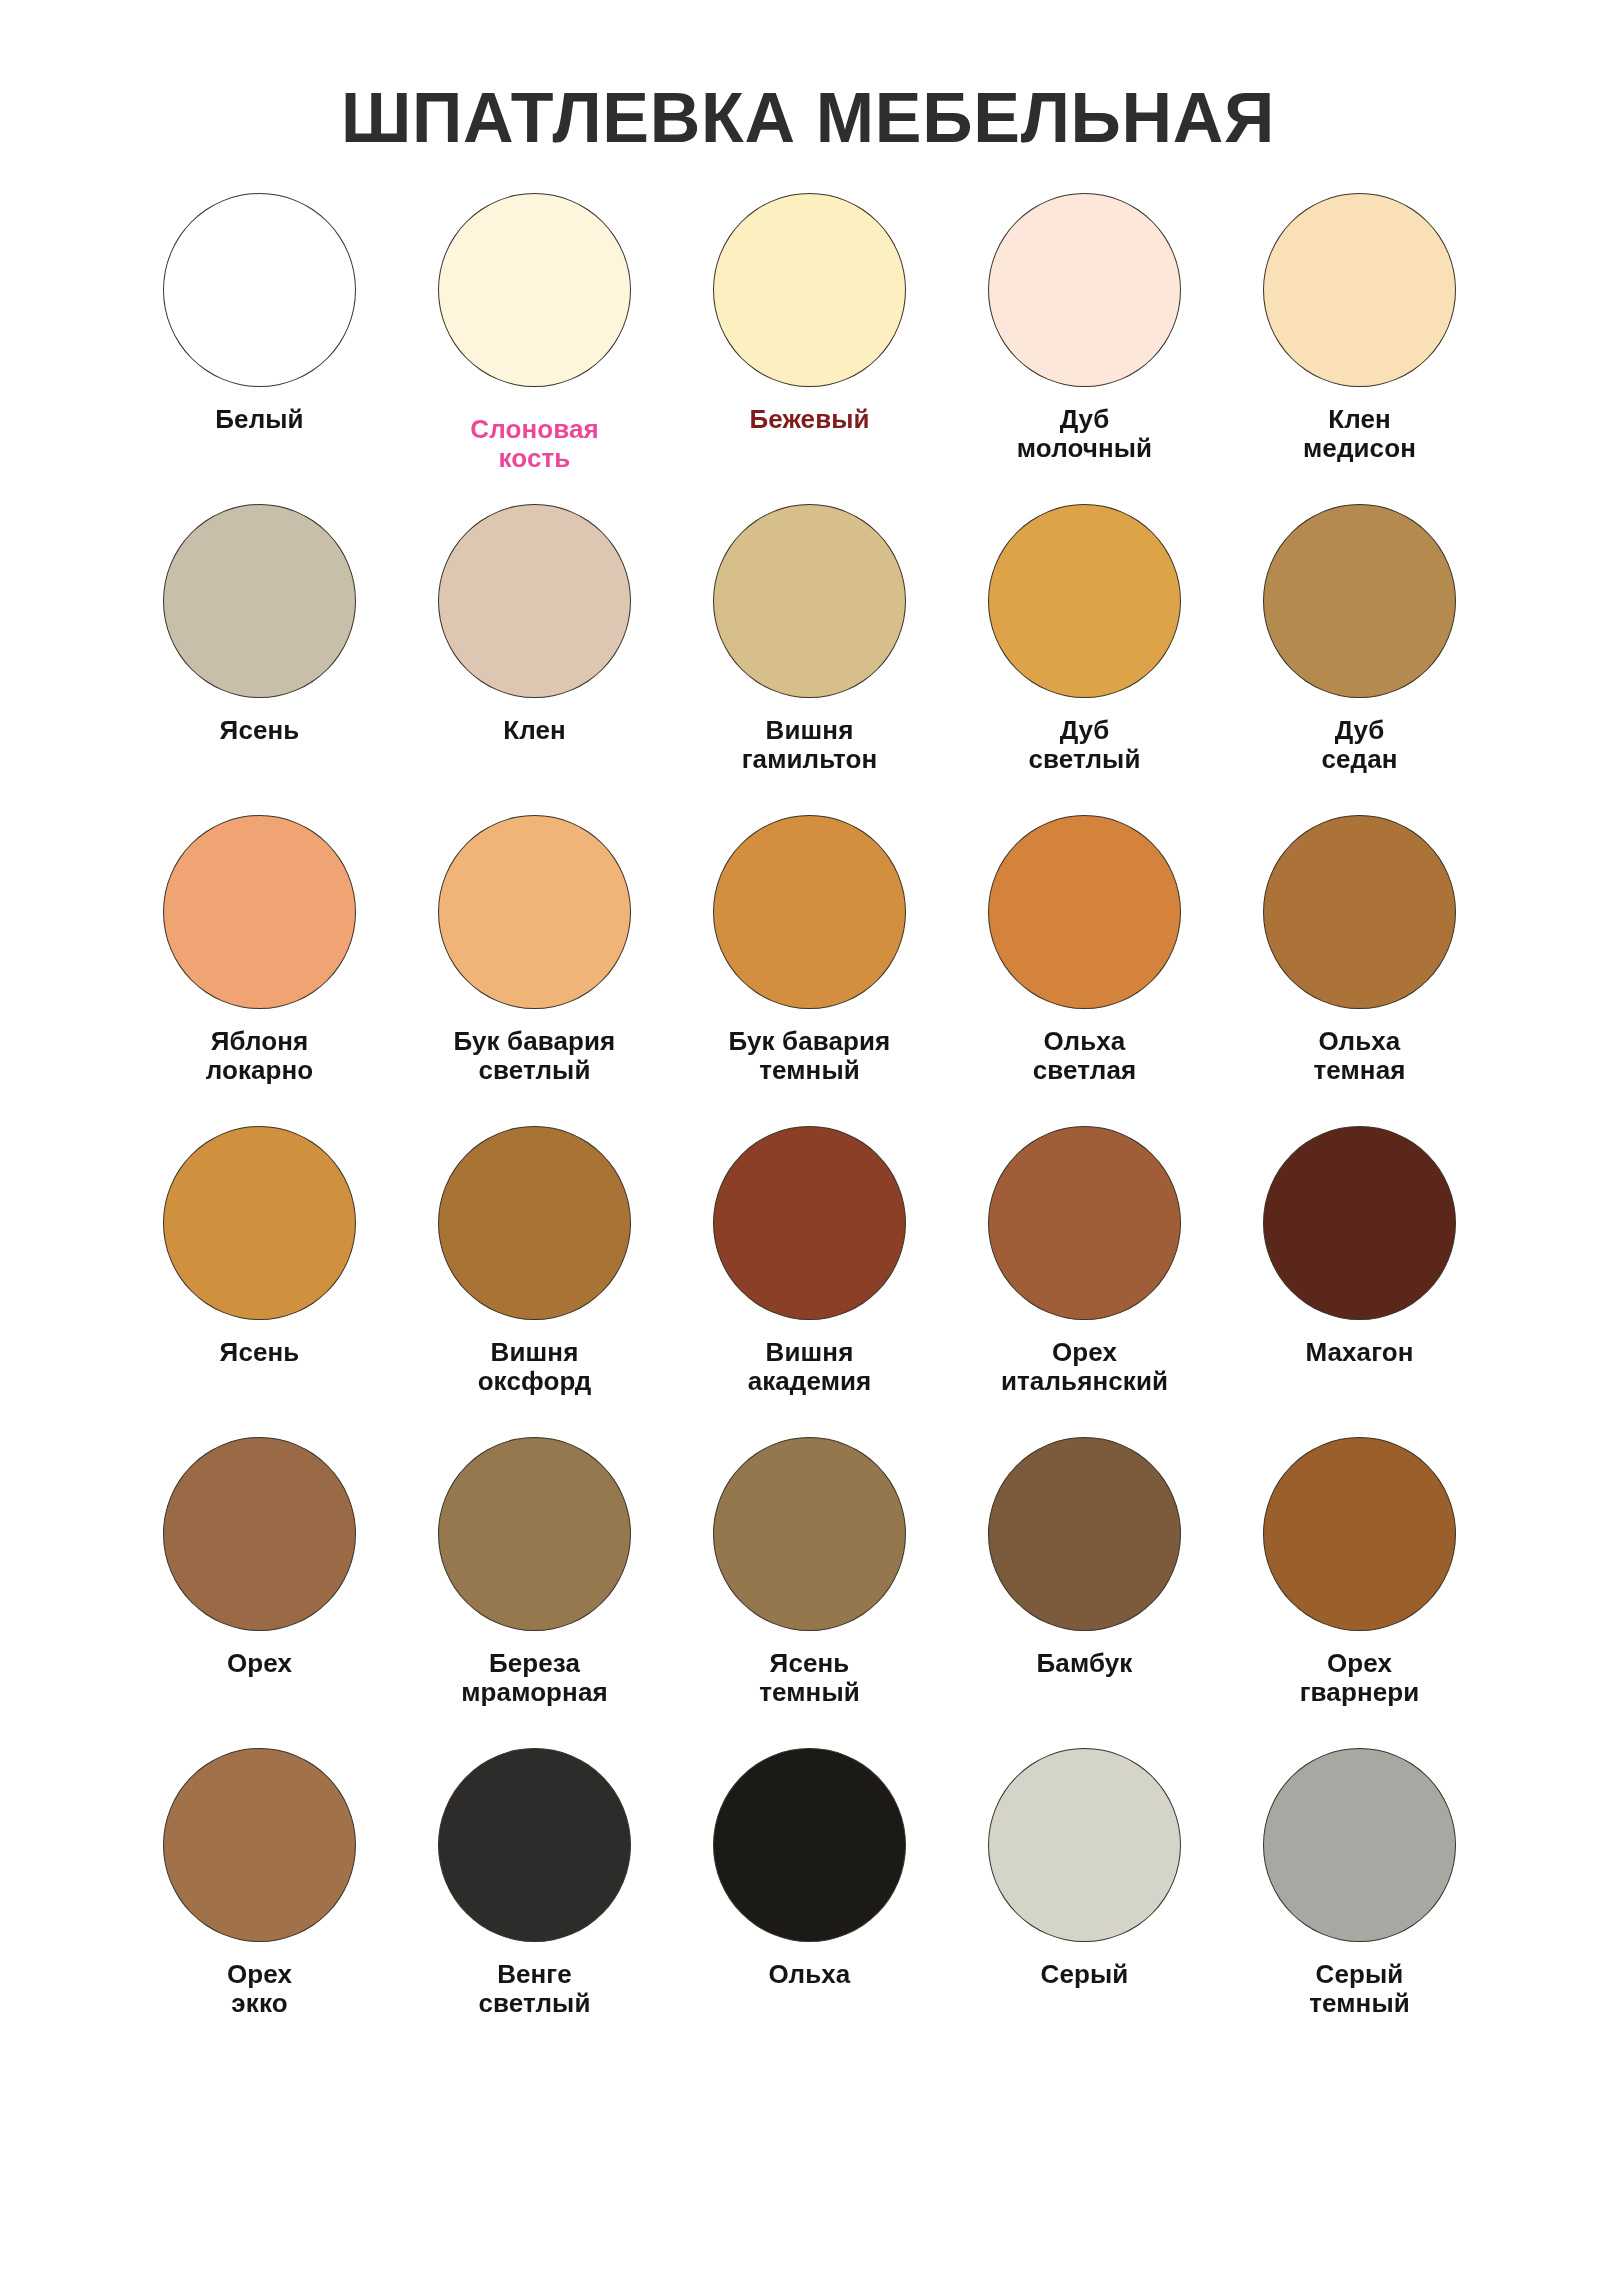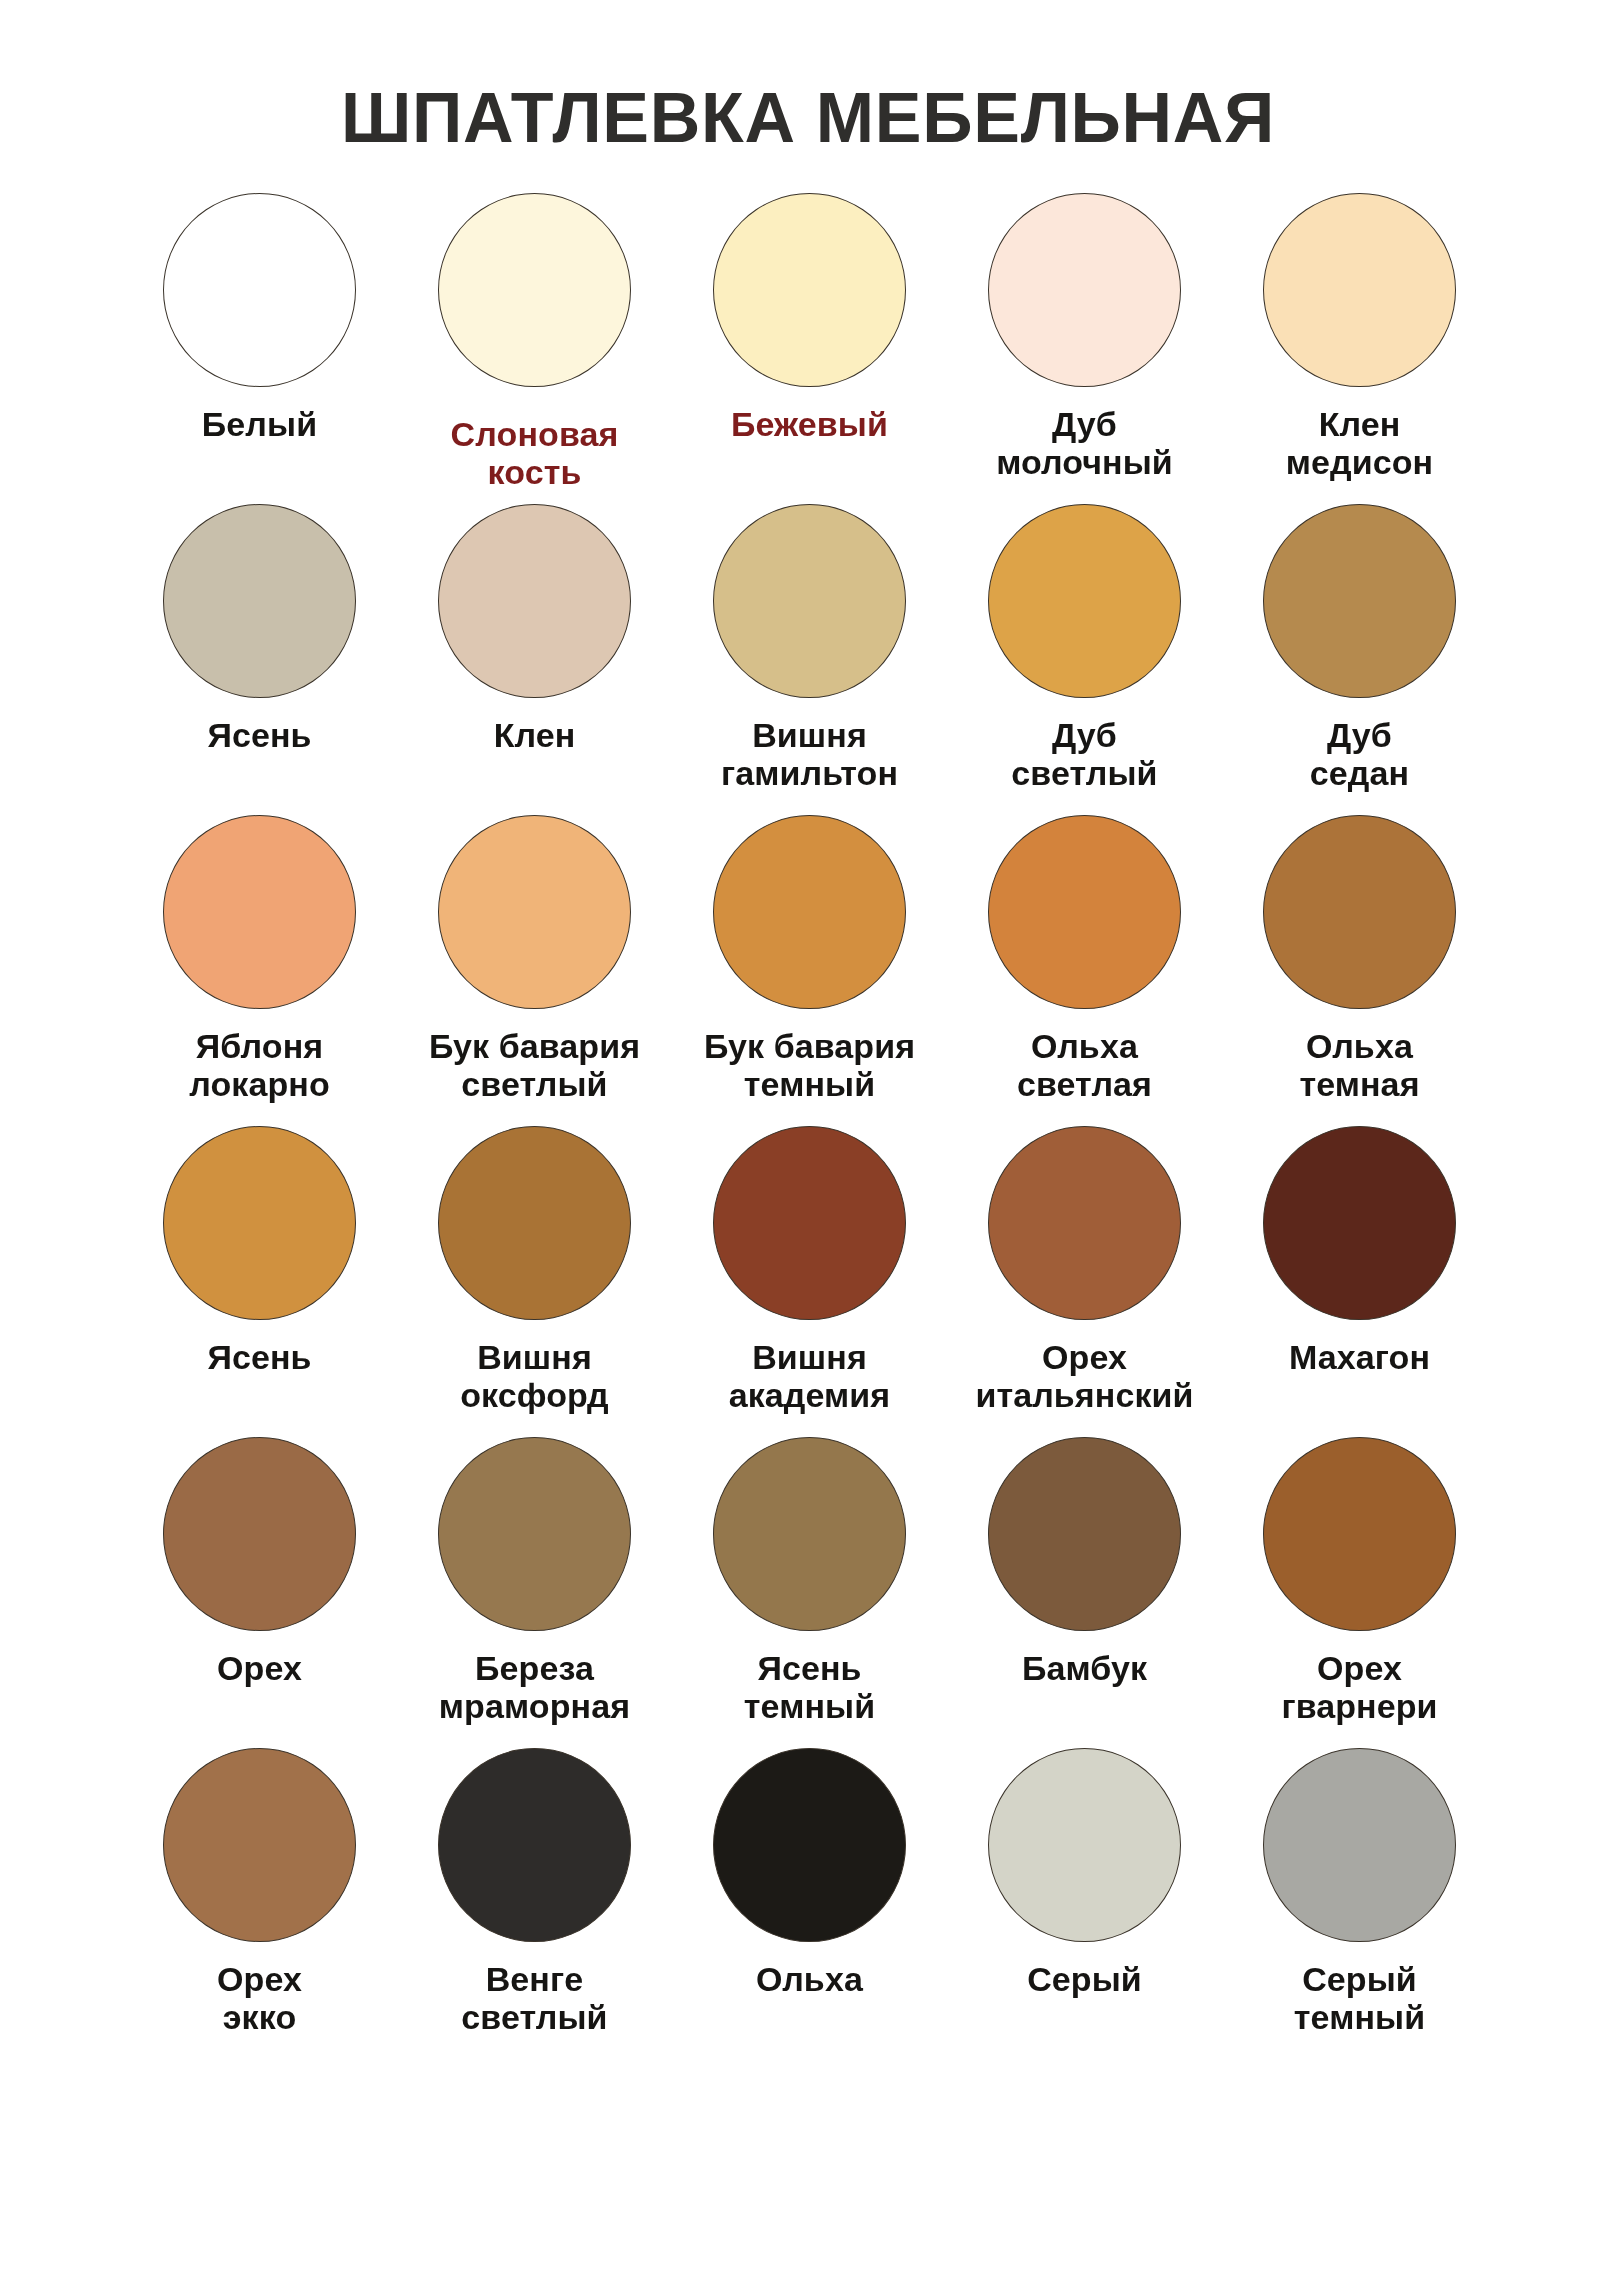--- a/index.html
+++ b/index.html
@@ -67,21 +67,21 @@
     border: 1px solid #3a332a;
     flex: none;
   }
 
   .swatch-label {
     margin-top: 18px;
     width: 258px;
     text-align: center;
     font-family: "Liberation Sans", "DejaVu Sans", sans-serif;
     font-weight: bold;
-    font-size: 34px;
+    font-size: 26px;
     line-height: 1.12;
     color: #161513;
     white-space: pre-line;
     letter-spacing: 0.1px;
   }
 </style>
 </head>
 <body>
 
 <div id="sheet">
@@ -90,21 +90,21 @@
     <h1 id="page-title">ШПАТЛЕВКА МЕБЕЛЬНАЯ</h1>
   </div>
 
   <div id="swatch-grid">
       <div class="swatch-cell">
         <div class="swatch-dot" style="background: rgb(255, 255, 255); border-color: rgb(58, 51, 42);"></div>
         <div class="swatch-label" style="color: rgb(22, 21, 19);">Белый</div>
       </div>
       <div class="swatch-cell">
         <div class="swatch-dot" style="background: rgb(253, 246, 220); border-color: rgb(58, 51, 42);"></div>
-        <div class="swatch-label" style="color: #7f1d1d; margin-top: 28px;">Слоновая
+        <div class="swatch-label" style="color: #ec4899; margin-top: 28px;">Слоновая
 кость</div>
       </div>
       <div class="swatch-cell">
         <div class="swatch-dot" style="background: rgb(252, 239, 192); border-color: rgb(58, 51, 42);"></div>
         <div class="swatch-label" style="color: #7f1d1d;">Бежевый</div>
       </div>
       <div class="swatch-cell">
         <div class="swatch-dot" style="background: rgb(252, 231, 218); border-color: rgb(58, 51, 42);"></div>
         <div class="swatch-label" style="color: rgb(22, 21, 19);">Дуб
 молочный</div>

